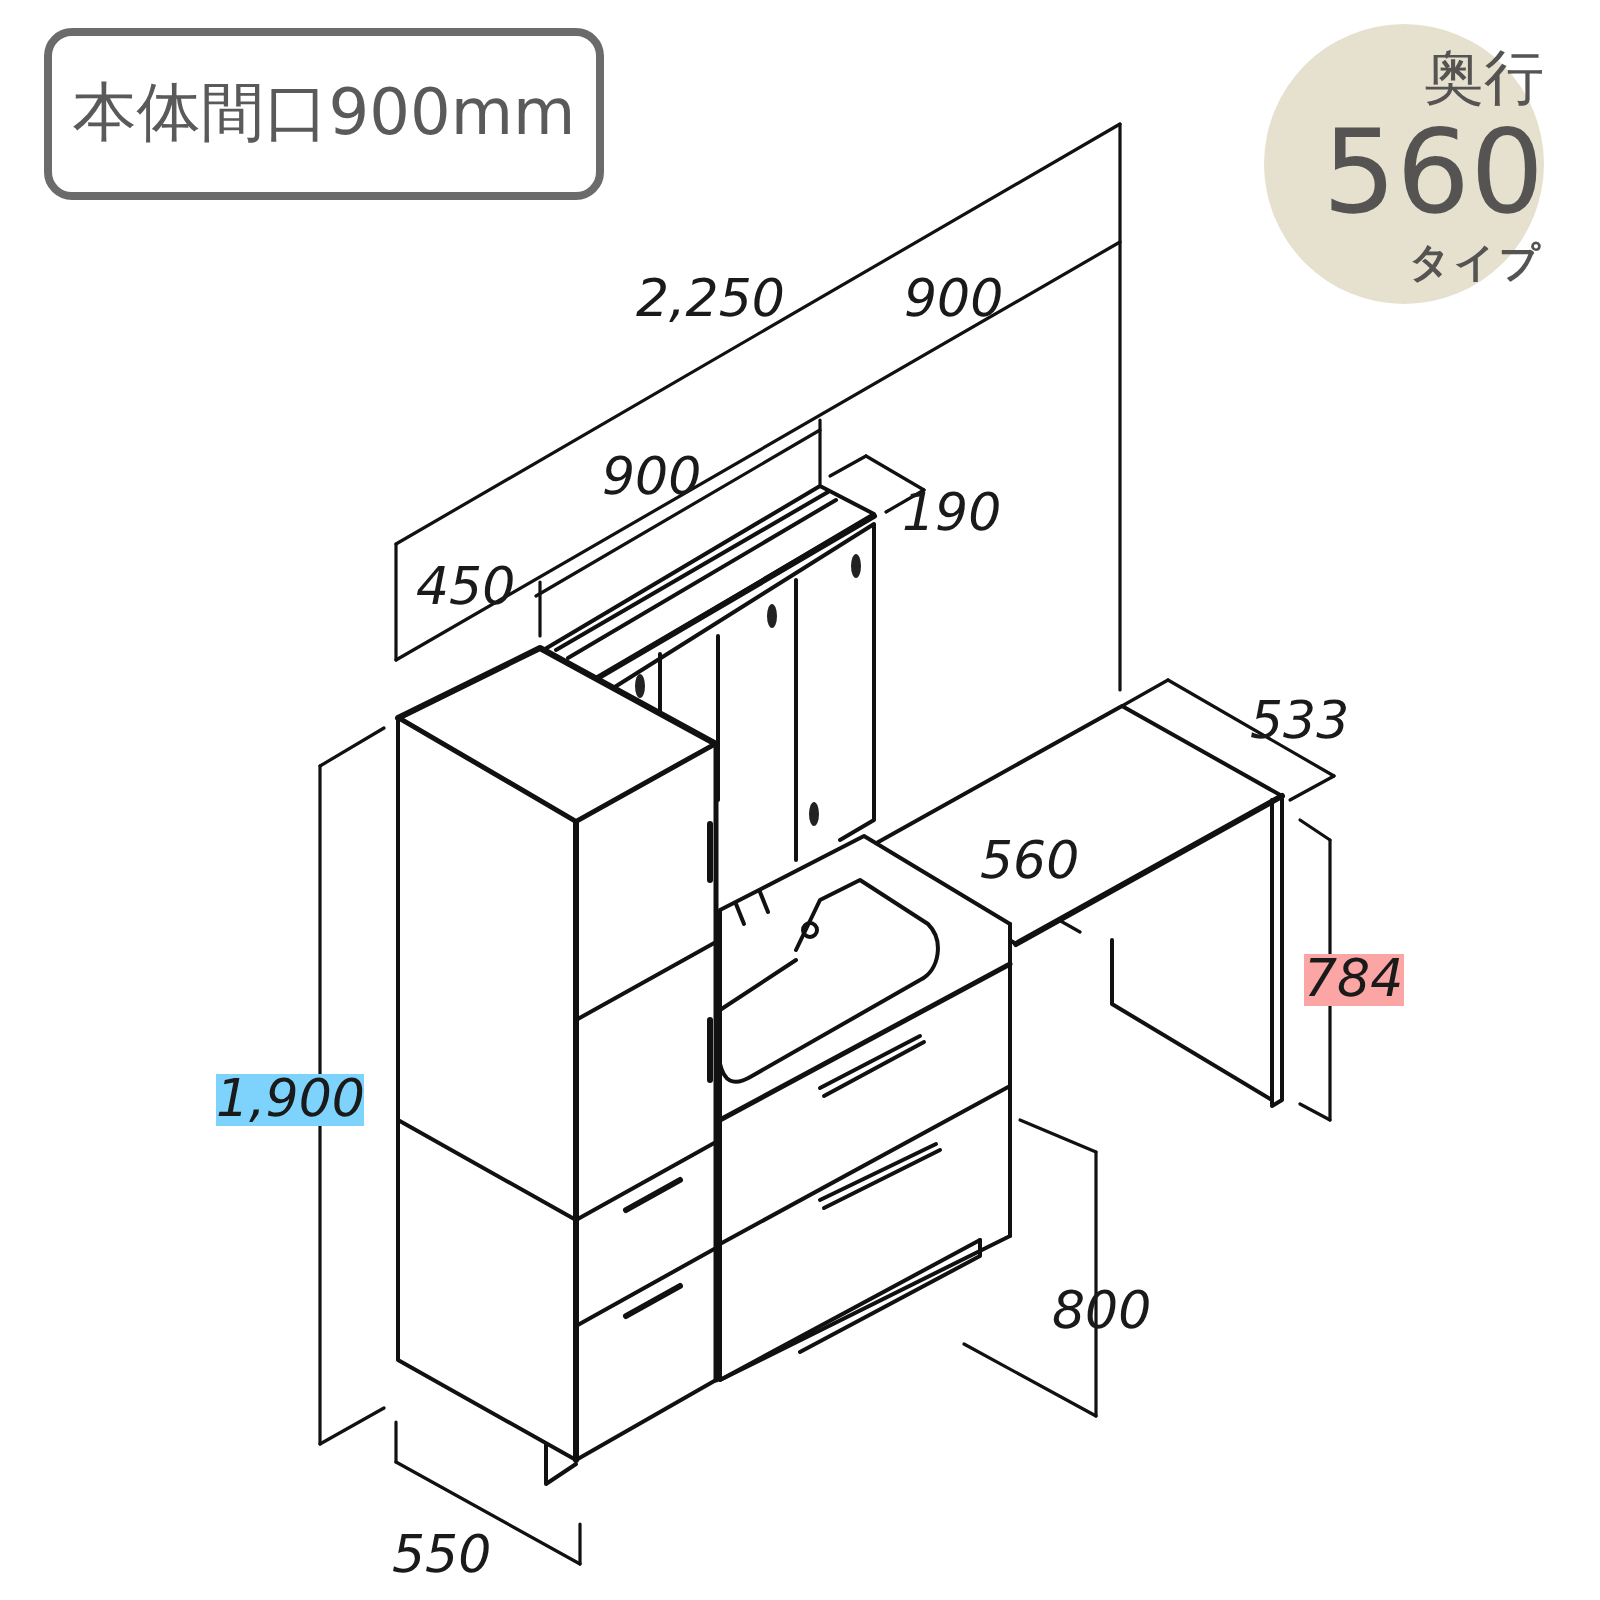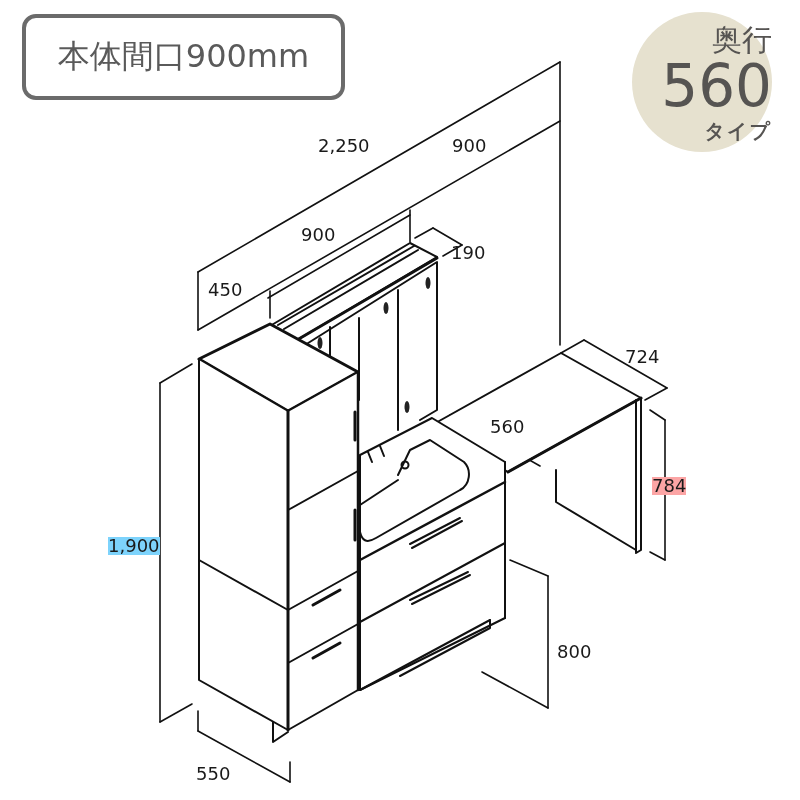--- a/index.html
+++ b/index.html
@@ -1,32 +1,32 @@
 <!DOCTYPE html>
 <html><head>
 <meta charset="utf-8">
 <style>
   html, body { margin: 0; padding: 0; background: #ffffff; }
   body { width: 800px; height: 800px; position: relative; overflow: hidden; font-family: "DejaVu Sans", "Liberation Sans", sans-serif; }
   .badge-width {
-    position: absolute; left: 22px; top: 14px; width: 323px; height: 86px;
+    position: absolute; left: 22px; top: 14px; width: 280px; height: 86px;
     box-sizing: border-box; border: 4px solid #6b6b6b; border-radius: 14px;
     display: flex; align-items: center; justify-content: center;
     color: #5a5a5a; font-size: 32px; letter-spacing: 0px;
   }
   .badge-depth {
     position: absolute; left: 632px; top: 12px; width: 140px; height: 140px;
     border-radius: 50%; background: #e6e1cf; color: #565452;
     text-align: right;
   }
   .badge-depth .top { position: absolute; left: 0; right: 0; top: 12px; font-size: 30px; line-height: 32px; }
   .badge-depth .num { position: absolute; left: 0; right: 0; top: 44px; font-size: 58px; line-height: 60px; }
   .badge-depth .sub { position: absolute; left: 0; right: 0; top: 108px; font-size: 20px; line-height: 22px; letter-spacing: 2px; font-weight: bold; }
   svg.drawing { position: absolute; left: 0; top: 0; }
-  .dim { position: absolute; font-size: 18px; color: #1a1a1a; line-height: 1; white-space: nowrap; }
+  .dim { position: absolute; font-size: 26px; color: #1a1a1a; line-height: 1; white-space: nowrap; font-style: italic; }
 </style>
 </head>
 <body>
 
 <div class="badge-width">
   <span>本体間口900mm</span>
 </div>
 
 <div class="badge-depth">
   <div class="top">奥行</div>
@@ -142,18 +142,18 @@
       <line x1="313" y1="658" x2="340" y2="643"></line>
     </g>
   </g>
 </svg>
 
 <div class="dim" style="left:318px; top:137px;">2,250</div>
 <div class="dim" style="left:452px; top:137px;">900</div>
 <div class="dim" style="left:301px; top:226px;">900</div>
 <div class="dim" style="left:451px; top:216px;margin-top:28px;">190</div>
 <div class="dim" style="left:208px; top:281px;">450</div>
-<div class="dim" style="left:625px; top:348px;">724</div>
+<div class="dim" style="left:625px; top:348px;">533</div>
 <div class="dim" style="left:490px; top:418px;">560</div>
 <div class="dim" style="left:652px; top:477px; background:#fca5a5;">784</div>
 <div class="dim" style="left:108px; top:537px; background:#7dd3fc;">1,900</div>
-<div class="dim" style="left:557px; top:643px;">800</div>
+<div class="dim" style="left:526px; top:643px;">800</div>
 <div class="dim" style="left:196px; top:765px;">550</div>
 
 </body></html>

